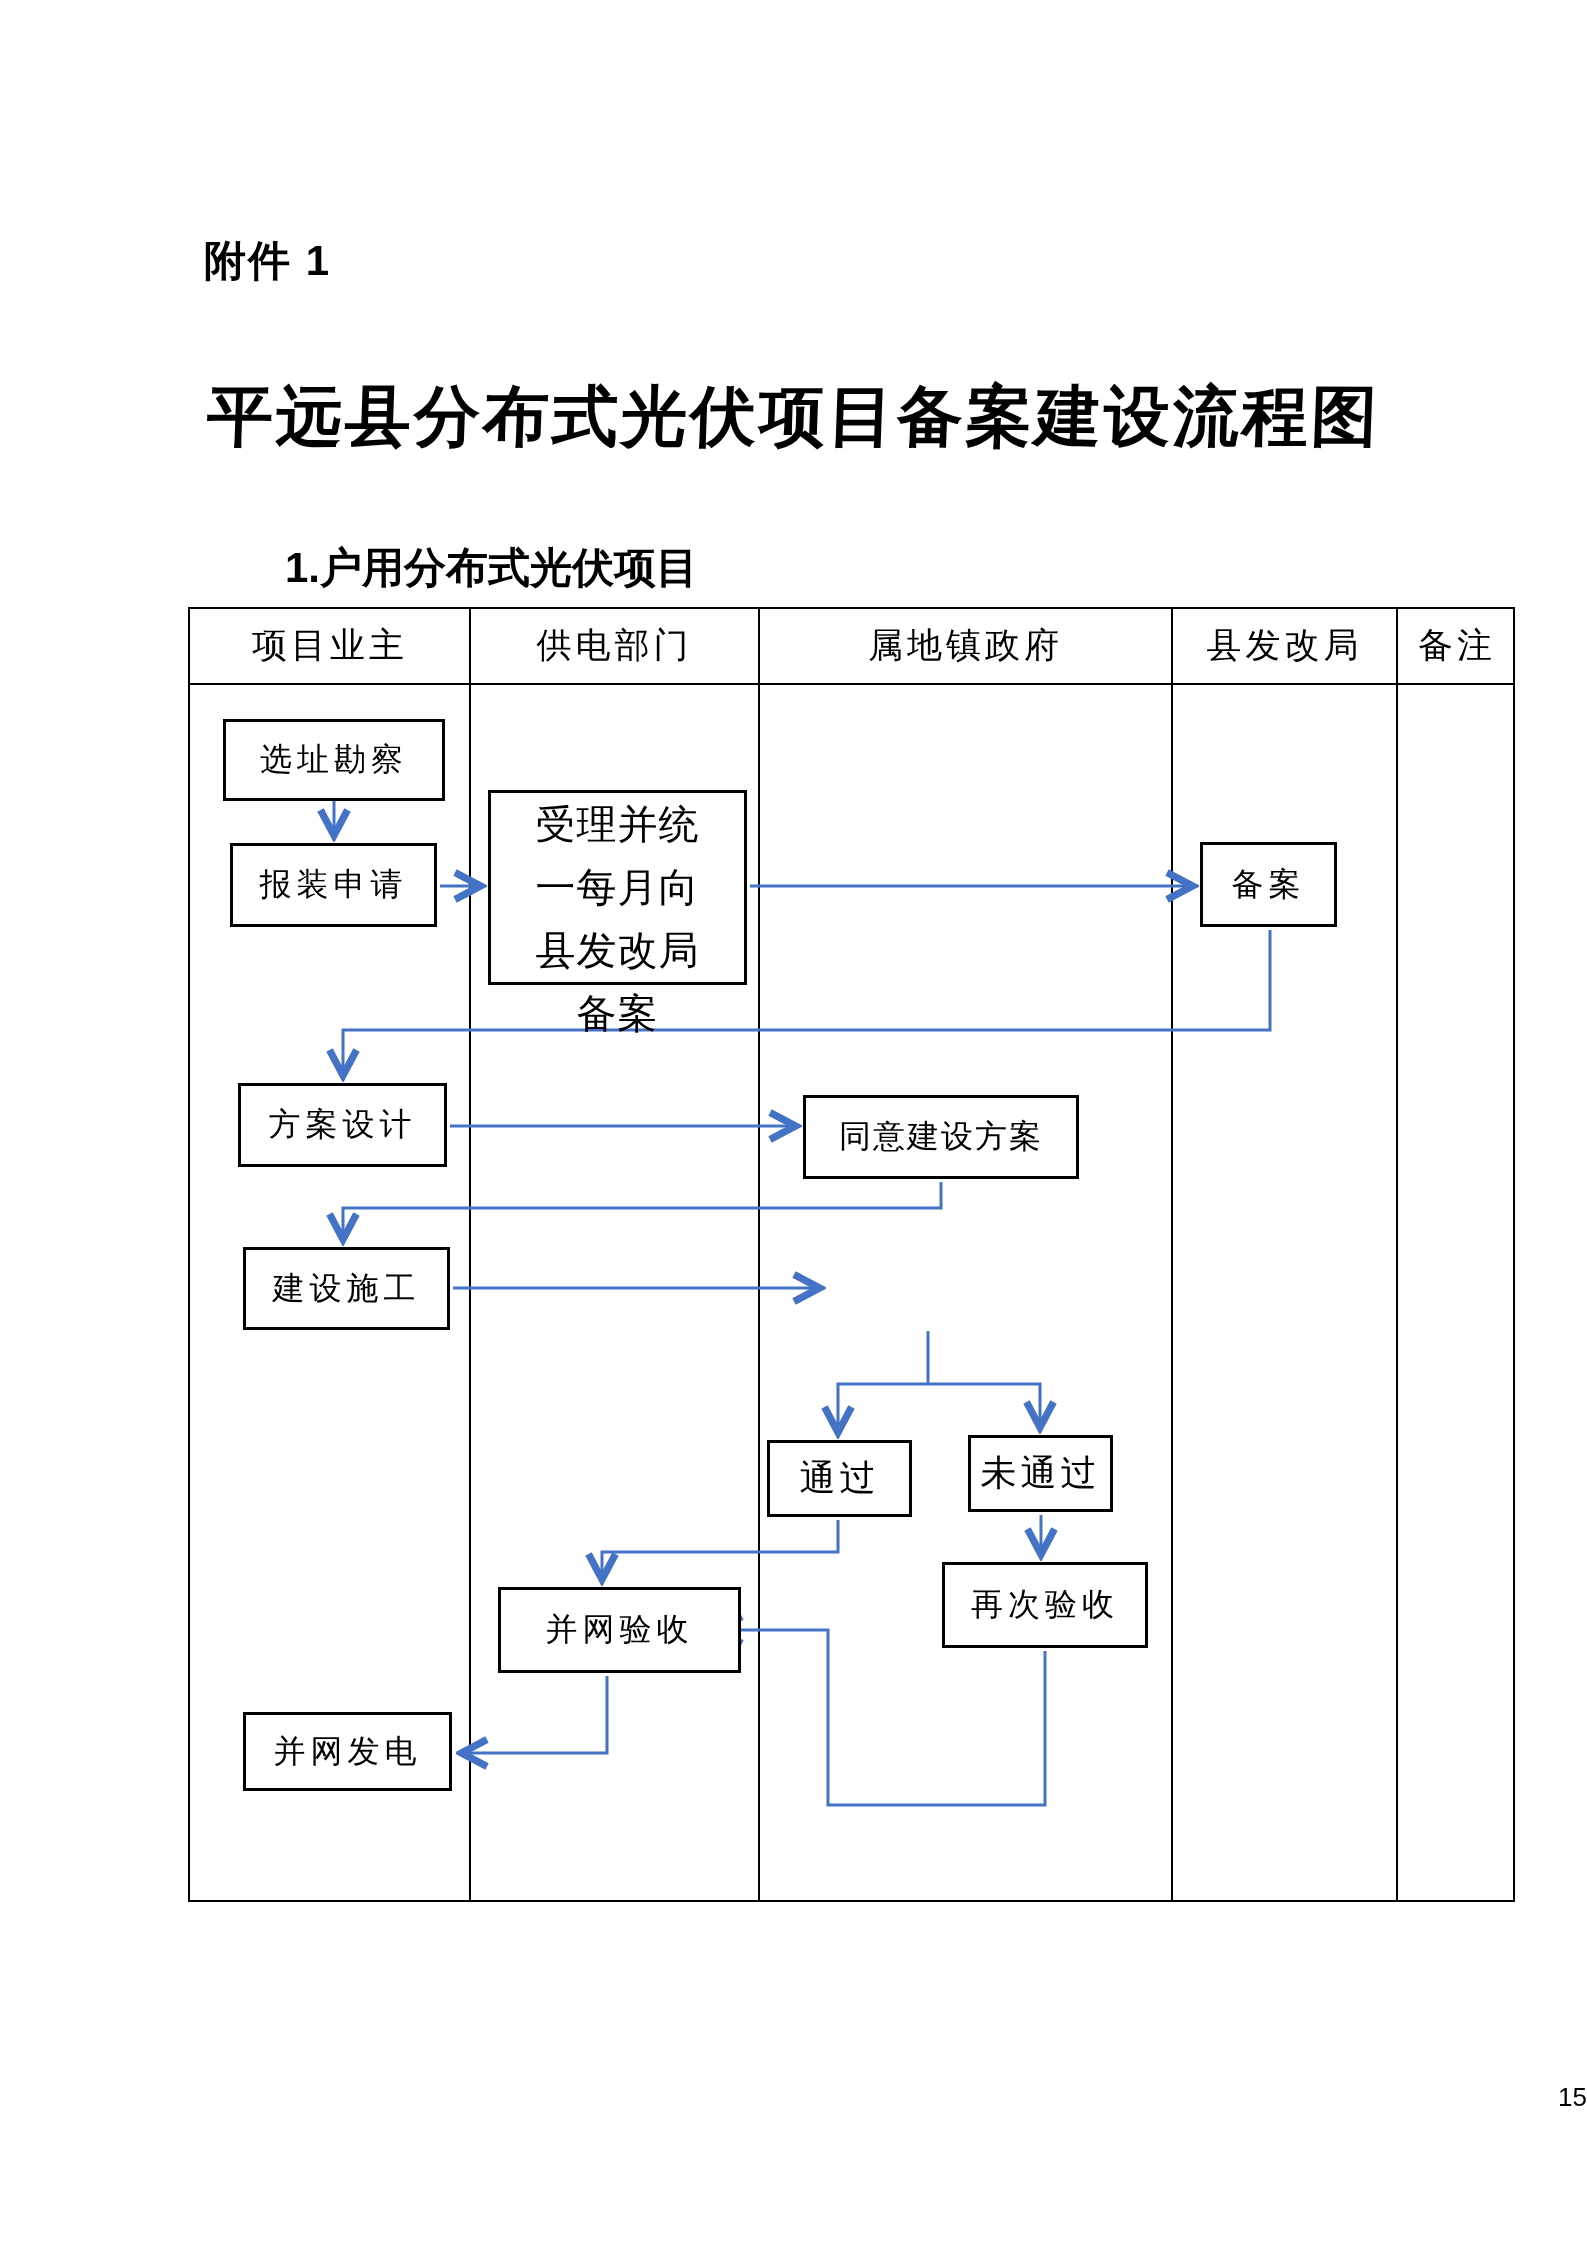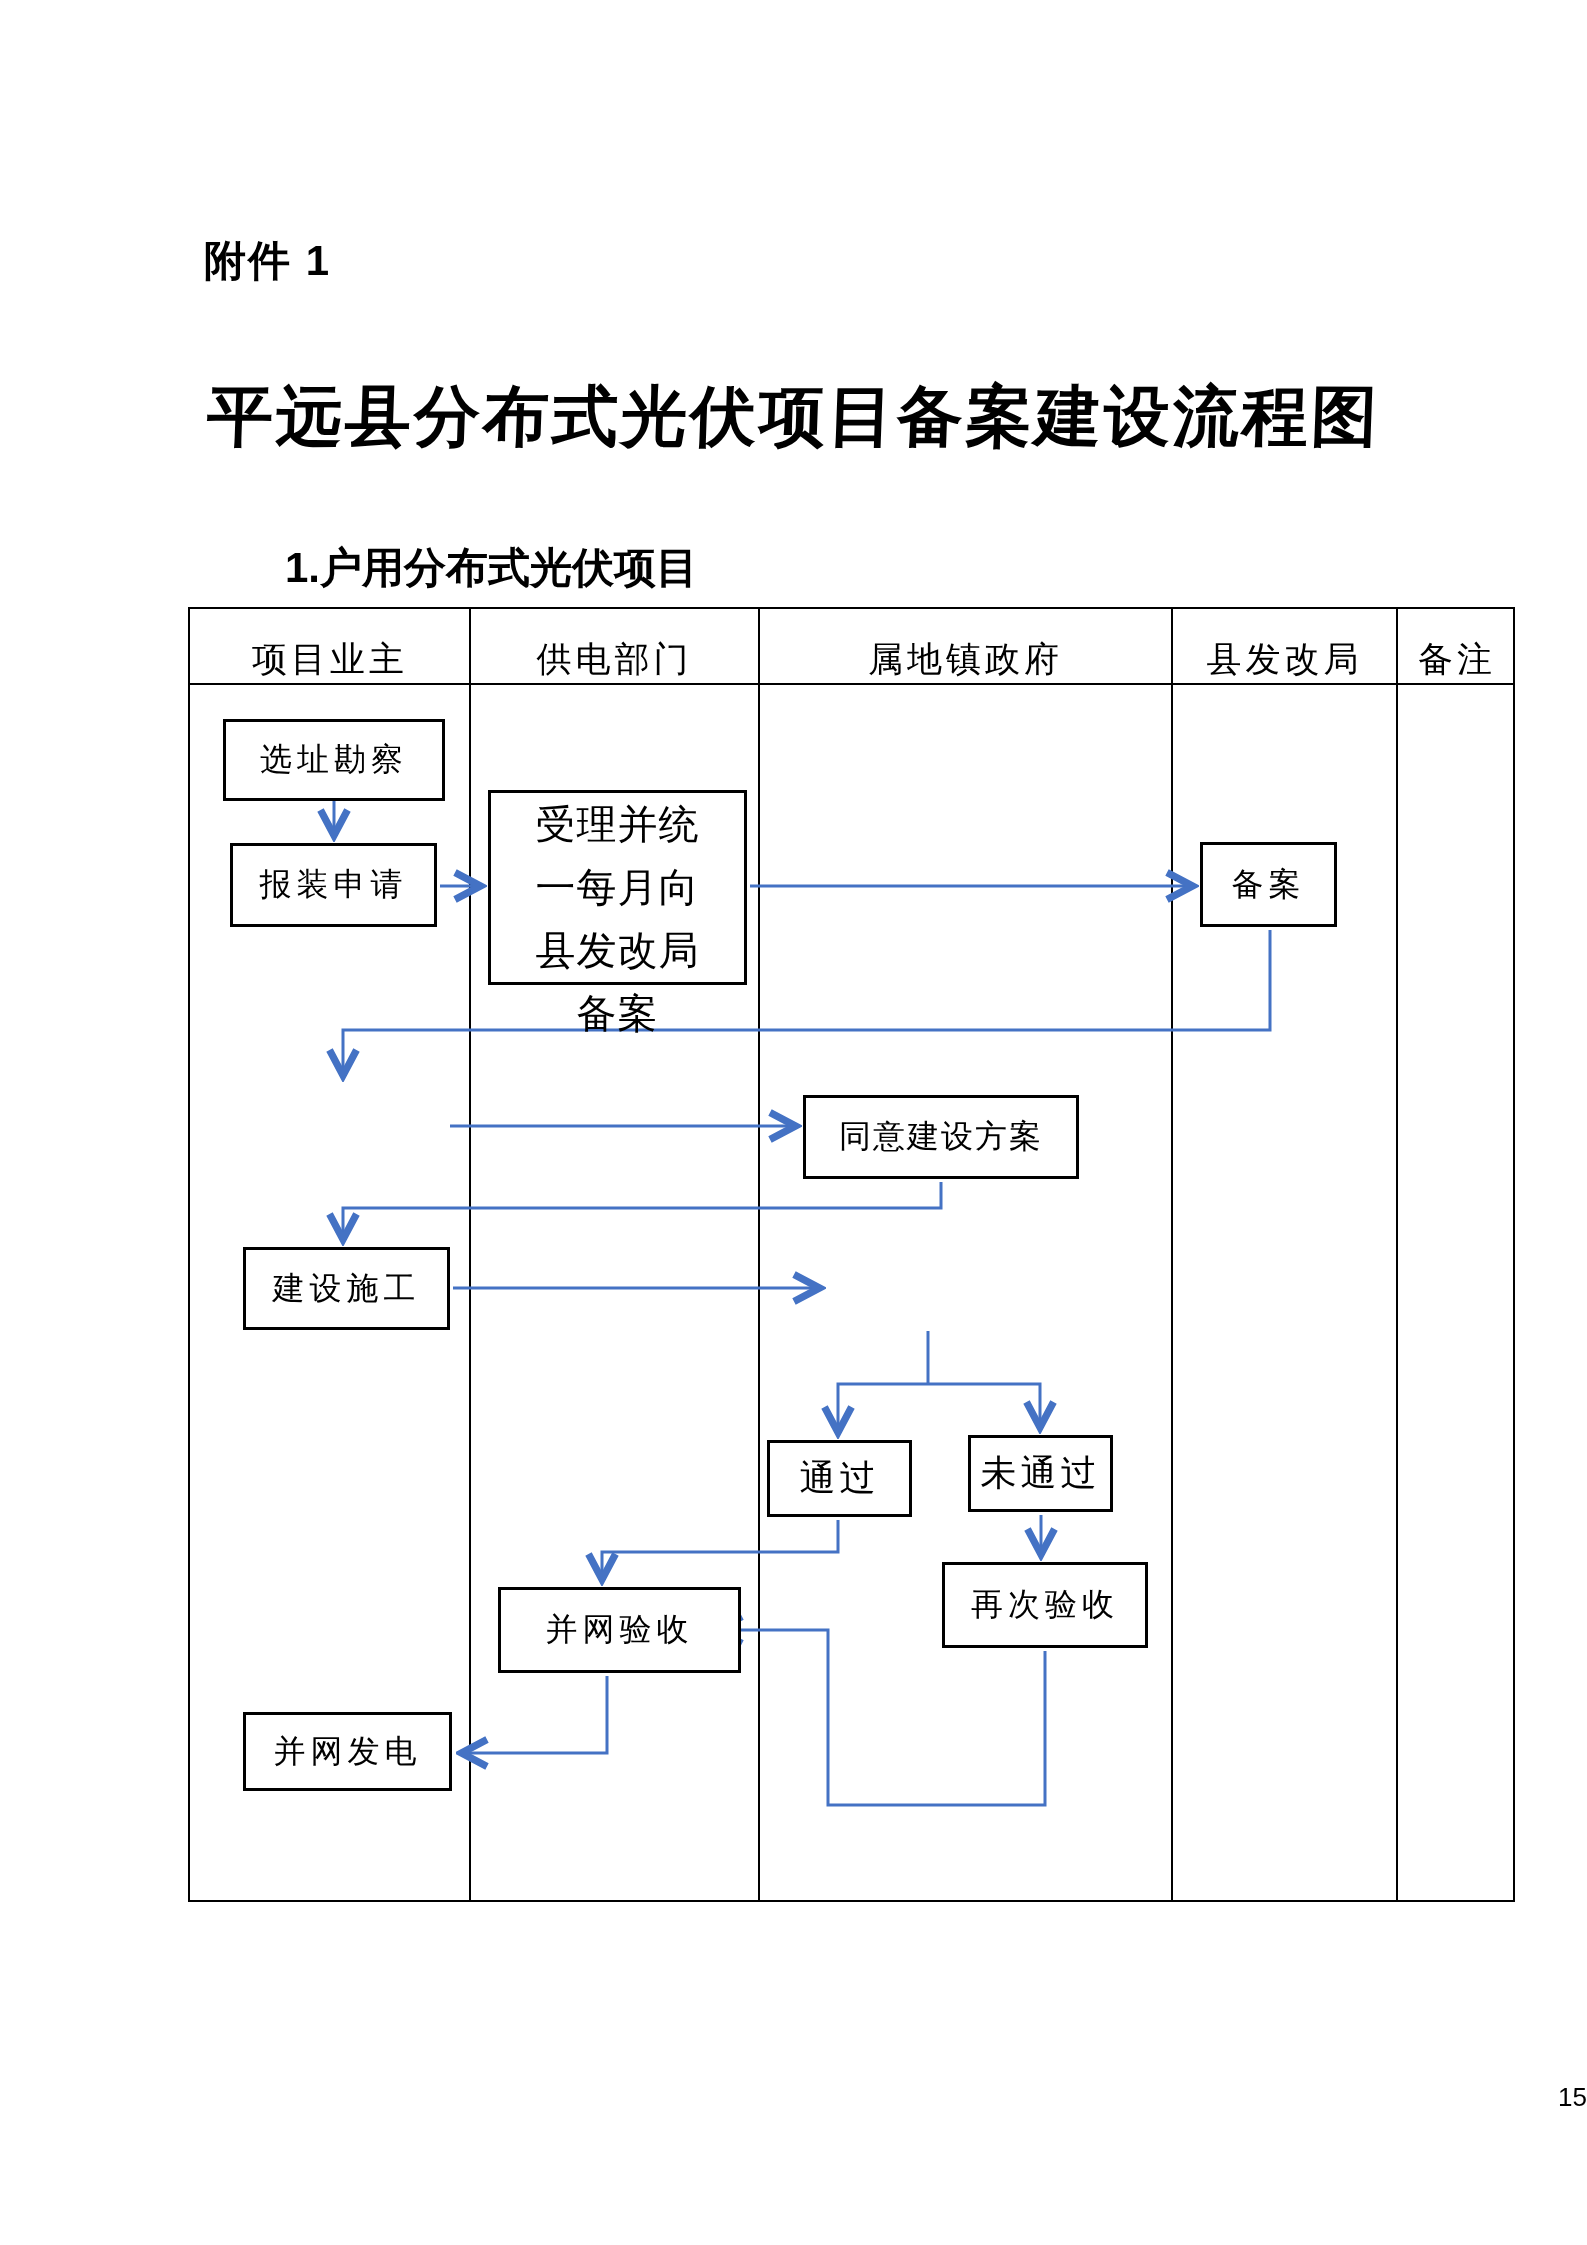--- a/index.html
+++ b/index.html
@@ -47,21 +47,21 @@
   }
   .header-row {
     position: absolute;
     left: 0; top: 0;
     width: 100%; height: 76px;
     border-bottom: 2px solid #000;
     box-sizing: border-box;
   }
   .header-cell {
     position: absolute;
-    top: 14px; height: 76px;
+    top: 0; height: 76px;
     line-height: 74px;
     text-align: center;
     font-size: 35px;
     letter-spacing: 4px;
   }
   .col-line {
     position: absolute;
     top: 0; bottom: 0;
     width: 2px;
     background: #000;
@@ -125,20 +125,21 @@
     <div class="col-line" style="left:279px;"></div>
     <div class="col-line" style="left:568px;"></div>
     <div class="col-line" style="left:981px;"></div>
     <div class="col-line" style="left:1206px;"></div>
   </div>
 
   <div class="flow-node" style="left:223px; top:705px;  width:222px; height:82px;margin-top:14px;">选址勘察</div>
   <div class="flow-node" style="left:230px; top:843px;  width:207px; height:84px;">报装申请</div>
   <div class="flow-node multiline" style="left:488px; top:790px; width:259px; height:195px;">受理并统一每月向县发改局备案</div>
   <div class="flow-node" style="left:1200px;top:842px;  width:137px; height:85px;">备案</div>
+  <div class="flow-node" style="left:238px; top:1083px; width:209px; height:84px;">方案设计</div>
   <div class="flow-node" style="left:803px; top:1095px; width:276px; height:84px; letter-spacing:2px;">同意建设方案</div>
   <div class="flow-node" style="left:243px; top:1247px; width:207px; height:83px;">建设施工</div>
   <div class="flow-node small" style="left:767px; top:1440px; width:145px; height:77px;">通过</div>
   <div class="flow-node small" style="left:968px; top:1435px; width:145px; height:77px;">未通过</div>
   <div class="flow-node" style="left:942px; top:1562px; width:206px; height:86px;">再次验收</div>
   <div class="flow-node" style="left:498px; top:1587px; width:243px; height:86px;">并网验收</div>
   <div class="flow-node" style="left:243px; top:1712px; width:209px; height:79px;">并网发电</div>
 
   <svg class="connector-svg" viewBox="0 0 1587 2245" xmlns="http://www.w3.org/2000/svg">
     <defs>

